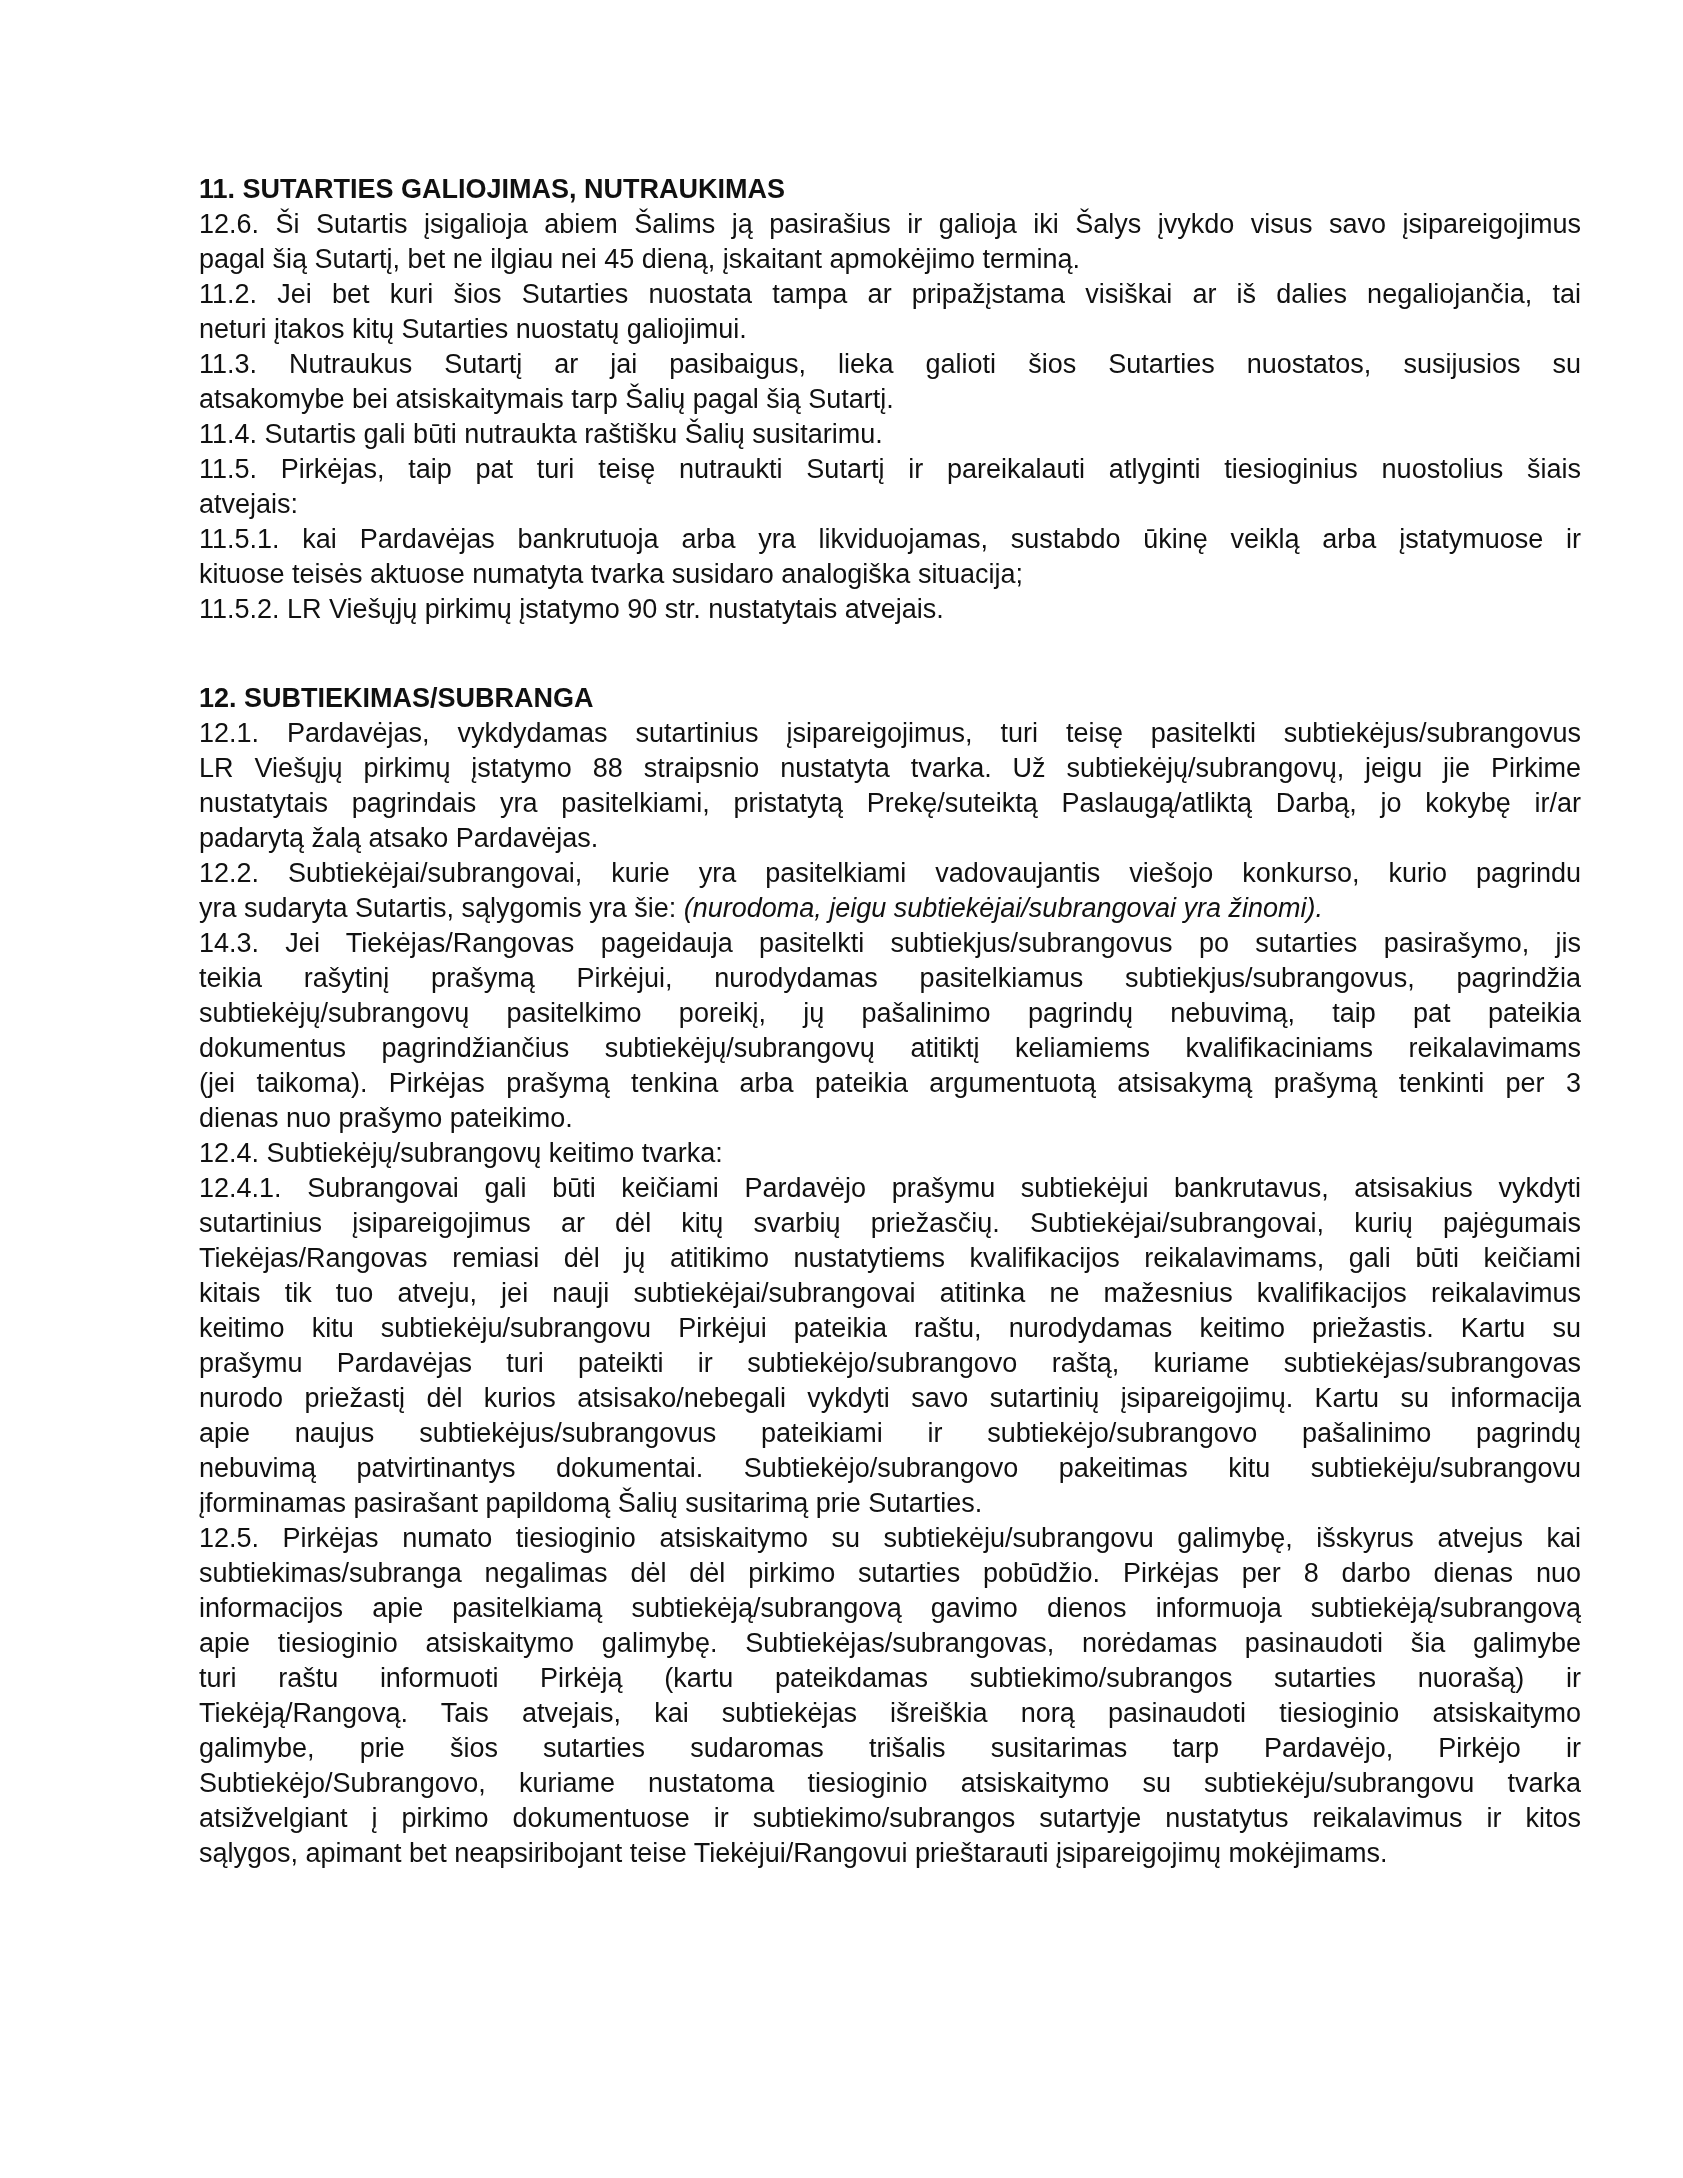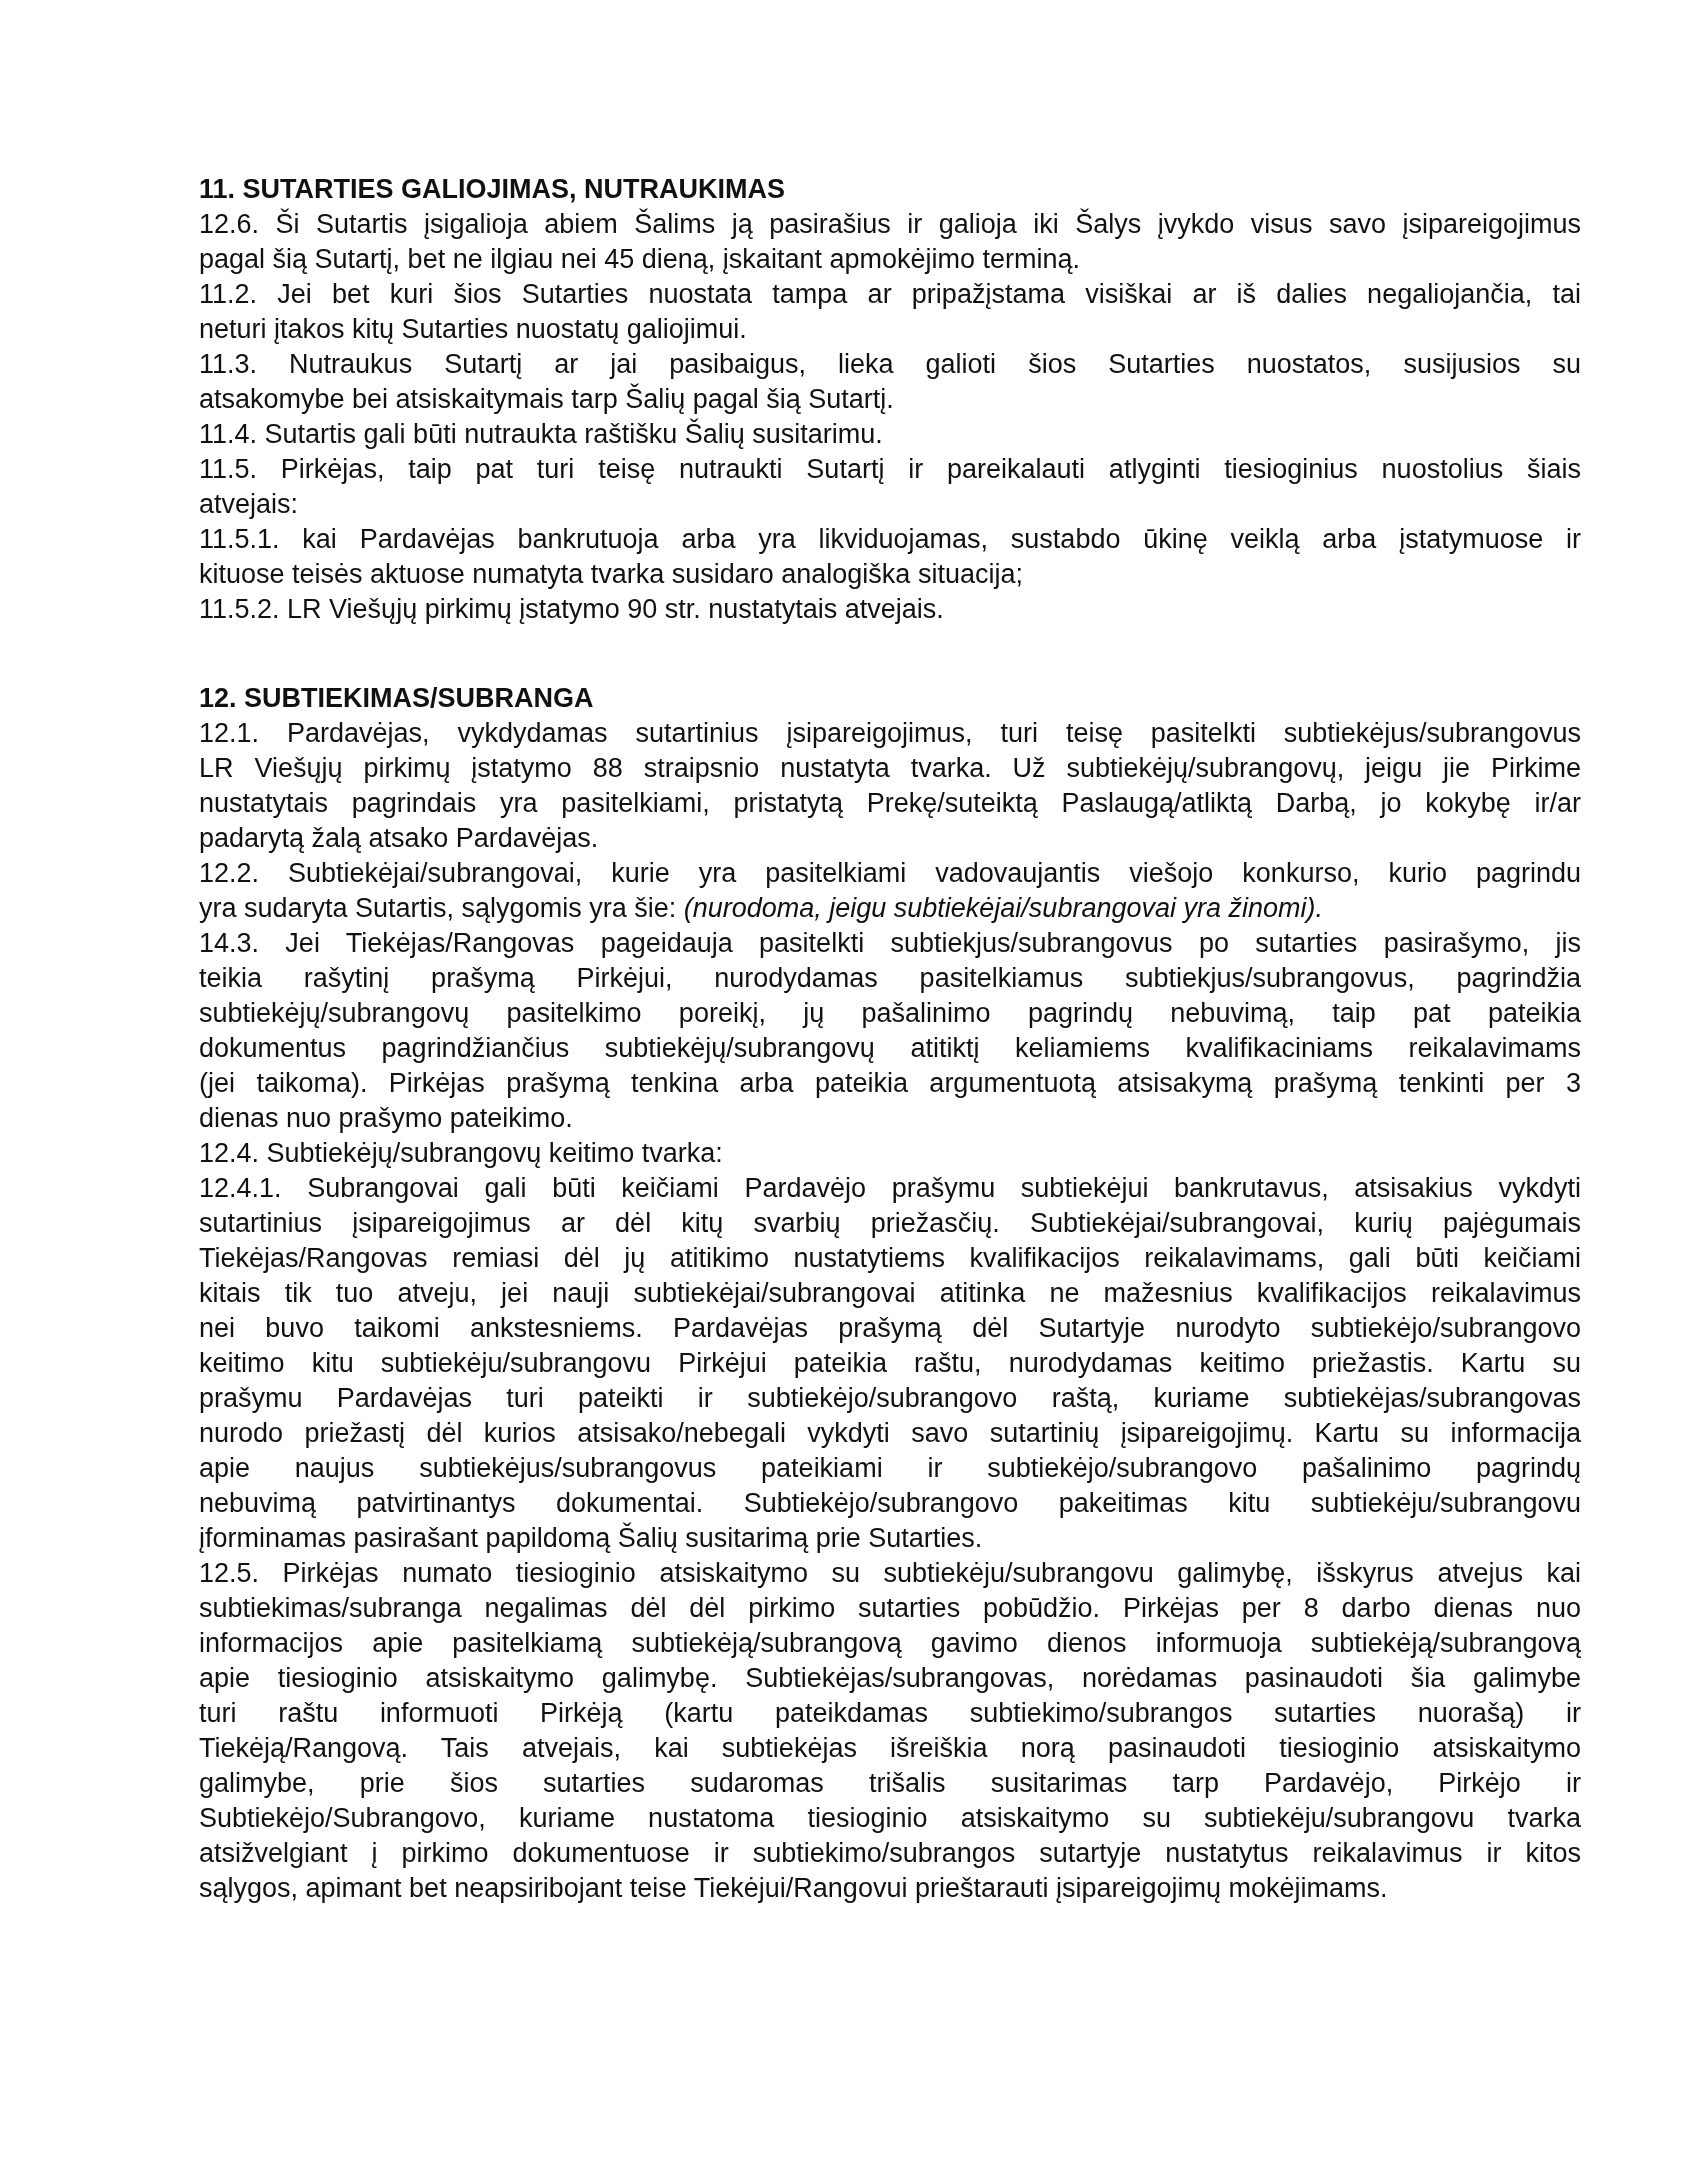--- a/index.html
+++ b/index.html
@@ -83,21 +83,20 @@
     <span class="line last">dienas nuo prašymo pateikimo.</span>
   </div>
   <div>
     <span class="line last">12.4. Subtiekėjų/subrangovų keitimo tvarka:</span>
   </div>
   <div>
     <span class="line">12.4.1. Subrangovai gali būti keičiami Pardavėjo prašymu subtiekėjui bankrutavus, atsisakius vykdyti</span>
     <span class="line">sutartinius įsipareigojimus ar dėl kitų svarbių priežasčių. Subtiekėjai/subrangovai, kurių pajėgumais</span>
     <span class="line">Tiekėjas/Rangovas remiasi dėl jų atitikimo nustatytiems kvalifikacijos reikalavimams, gali būti keičiami</span>
     <span class="line">kitais tik tuo atveju, jei nauji subtiekėjai/subrangovai atitinka ne mažesnius kvalifikacijos reikalavimus</span>
-    <span class="line">nei buvo taikomi ankstesniems. Pardavėjas prašymą dėl Sutartyje nurodyto subtiekėjo/subrangovo</span>
     <span class="line">keitimo kitu subtiekėju/subrangovu Pirkėjui pateikia raštu, nurodydamas keitimo priežastis. Kartu su</span>
     <span class="line">prašymu Pardavėjas turi pateikti ir subtiekėjo/subrangovo raštą, kuriame subtiekėjas/subrangovas</span>
     <span class="line">nurodo priežastį dėl kurios atsisako/nebegali vykdyti savo sutartinių įsipareigojimų. Kartu su informacija</span>
     <span class="line">apie naujus subtiekėjus/subrangovus pateikiami ir subtiekėjo/subrangovo pašalinimo pagrindų</span>
     <span class="line">nebuvimą patvirtinantys dokumentai. Subtiekėjo/subrangovo pakeitimas kitu subtiekėju/subrangovu</span>
     <span class="line last">įforminamas pasirašant papildomą Šalių susitarimą prie Sutarties.</span>
   </div>
   <div>
     <span class="line">12.5. Pirkėjas numato tiesioginio atsiskaitymo su subtiekėju/subrangovu galimybę, išskyrus atvejus kai</span>
     <span class="line">subtiekimas/subranga negalimas dėl dėl pirkimo sutarties pobūdžio. Pirkėjas per 8 darbo dienas nuo</span>

